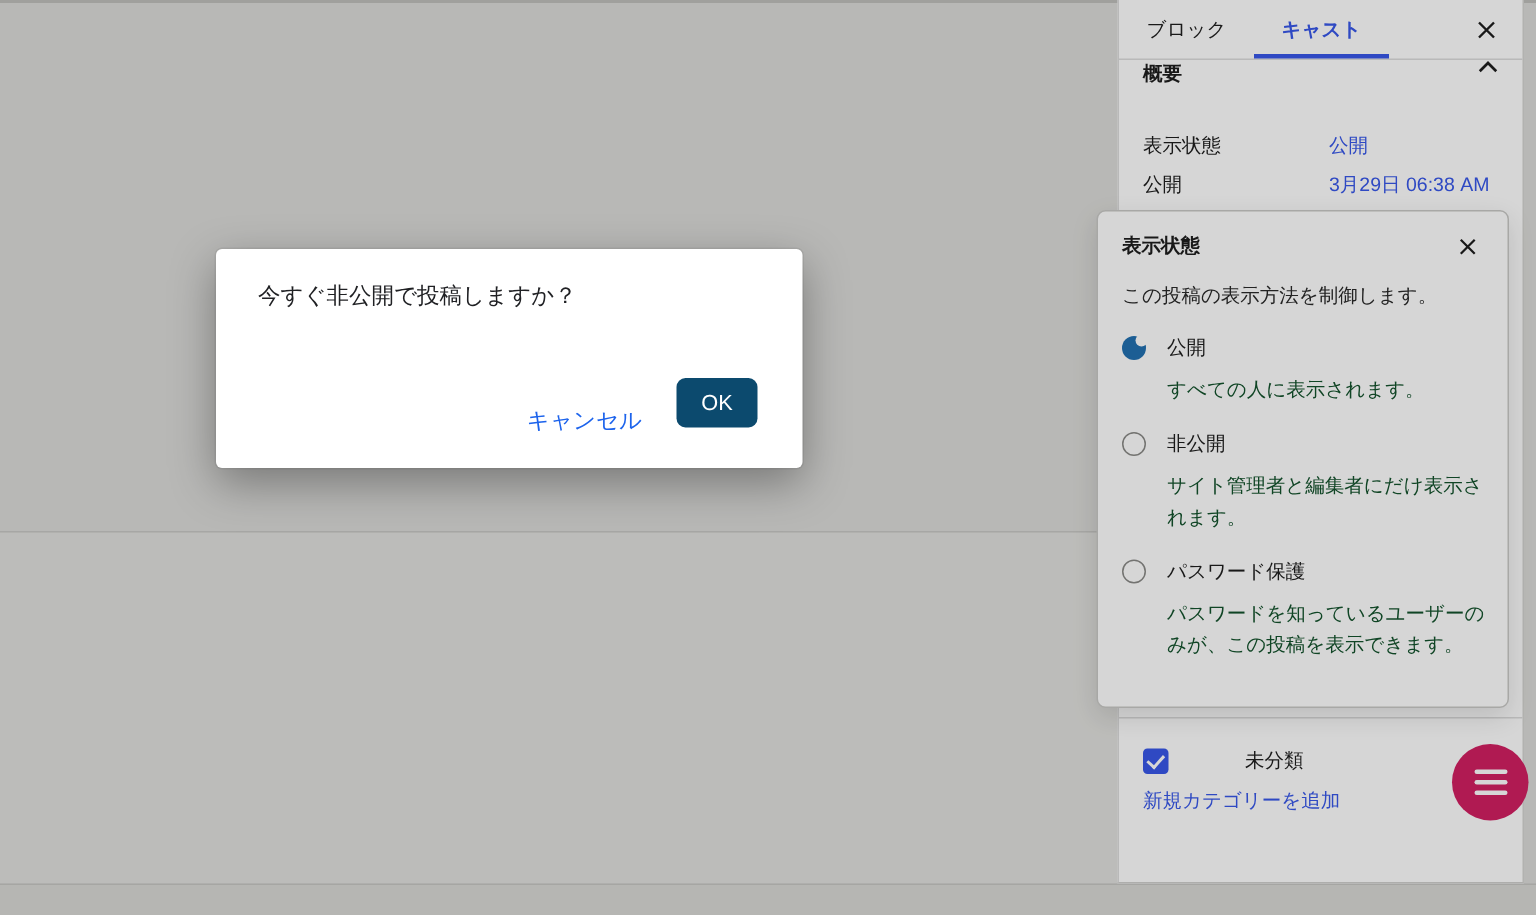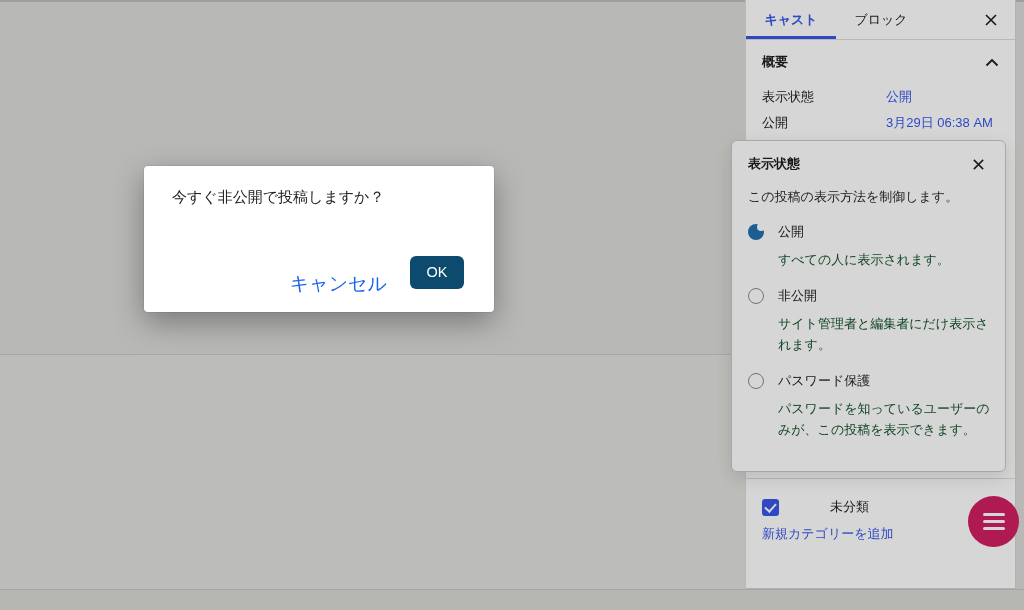--- a/index.html
+++ b/index.html
@@ -20,21 +20,21 @@
   .sidebar {
     position:absolute; left:745px; top:0; width:271px; height:589px;
     background:#ffffff; border-left:1px solid #dddddd; border-right:1px solid #d5d5d2;
     border-bottom:1px solid #d0d0cd; z-index:3; font-size:13px;
   }
   .tabs { display:flex; height:40px; border-bottom:1px solid #dddddd; position:relative; }
   .tab { width:90px; display:flex; align-items:center; justify-content:center; cursor:pointer; font-size:13px; }
   .tab.active { color:#3858e9; font-weight:700; box-shadow:inset 0 -3px 0 #3858e9; }
   .icon-btn { position:absolute; right:12px; top:8px; width:24px; height:24px;
     display:flex; align-items:center; justify-content:center; cursor:pointer; background:none; border:none; }
-  .panel-header { display:flex; align-items:center; justify-content:space-between;
+  .panel-header { display:flex; justify-content:space-between;
     height:44px; padding:0 16px; font-weight:700; font-size:13px; }
   .summary-rows { padding:0 16px; }
   .summary-row { display:flex; align-items:center; height:26px; }
   .summary-row .lbl { width:124px; flex:none; color:#1e1e1e; }
   .summary-row .val { color:#3858e9; cursor:pointer; background:none; border:none; font-size:13px; padding:0; text-align:left; font-family:inherit; }
   .cat-border { position:absolute; left:0; top:478px; width:100%; height:1px; background:#dddddd; }
   .cat-row { position:absolute; left:16px; top:498px; display:flex; align-items:center;gap:32px; }
   .checkbox { width:17px; height:17px; border-radius:3px; background:#3858e9; position:relative; cursor:pointer; flex:none; }
   .checkbox::after { content:""; position:absolute; left:5px; top:2px; width:5px; height:9px;
     border:solid #ffffff; border-width:0 2px 2px 0; transform:rotate(42deg); }
@@ -66,44 +66,44 @@
   .fab { position:absolute; left:968px; top:496px; width:51px; height:51px; border-radius:50%;
     background:#d21f62; z-index:7; border:none; cursor:pointer;
     display:flex; flex-direction:column; align-items:center; justify-content:center; gap:4px; }
   .fab .bar { width:22px; height:3px; background:#ffffff; border-radius:2px; }
 
   
   .dim-overlay { position:absolute; left:0; top:0; width:1024px; height:610px;
     background:rgba(0,0,0,0.16); z-index:50; }
 
   
-  .dialog { position:absolute; left:144px; top:166px; width:350px; height:146px;
+  .dialog { position:absolute; left:144px; top:166px; width:391px; height:146px;
     background:#ffffff; border-radius:4px; z-index:100;
     box-shadow:0 10px 30px rgba(0,0,0,0.35), 0 0 0 1px rgba(0,0,0,0.06); }
   .dialog-message { position:absolute; left:28px; top:22px; font-size:15px; color:#202124; }
   .dialog-buttons { position:absolute; top:77px; right:30px; display:flex; align-items:center; gap:15px; }
-  .btn-cancel { color:#1c63ec; font-size:19px; font-weight:500; background:none; border:none;
+  .btn-cancel { color:#1c63ec; font-size:15px; font-weight:500; background:none; border:none;
     cursor:pointer; padding:4px 8px; font-family:inherit;margin-top:24px; }
   .btn-ok { width:54px; height:33px; background:#0c4a6e; color:#ffffff; border:none; border-radius:6px;
     font-size:14.5px; font-weight:500; cursor:pointer; font-family:inherit; }
 
   svg { display:block; }
 </style>
 </head>
 <body>
 
 <div class="top-edge"></div>
 <div class="canvas-band-mid"></div>
 <div class="canvas-divider-1"></div>
 <div class="footer-bar"></div>
 
 <aside class="sidebar">
   <div class="tabs">
+    <div class="tab">ブロック</div>
     <div class="tab active">キャスト</div>
-    <div class="tab">ブロック</div>
     <button class="icon-btn">
       <span>
         <svg width="14" height="14" viewBox="0 0 14 14">
             <path d="M2 2 L12 12 M12 2 L2 12" stroke="#1e1e1e" stroke-width="1.6" fill="none"></path>
           </svg>
       </span>
     </button>
   </div>
 
   <div class="panel-header">

